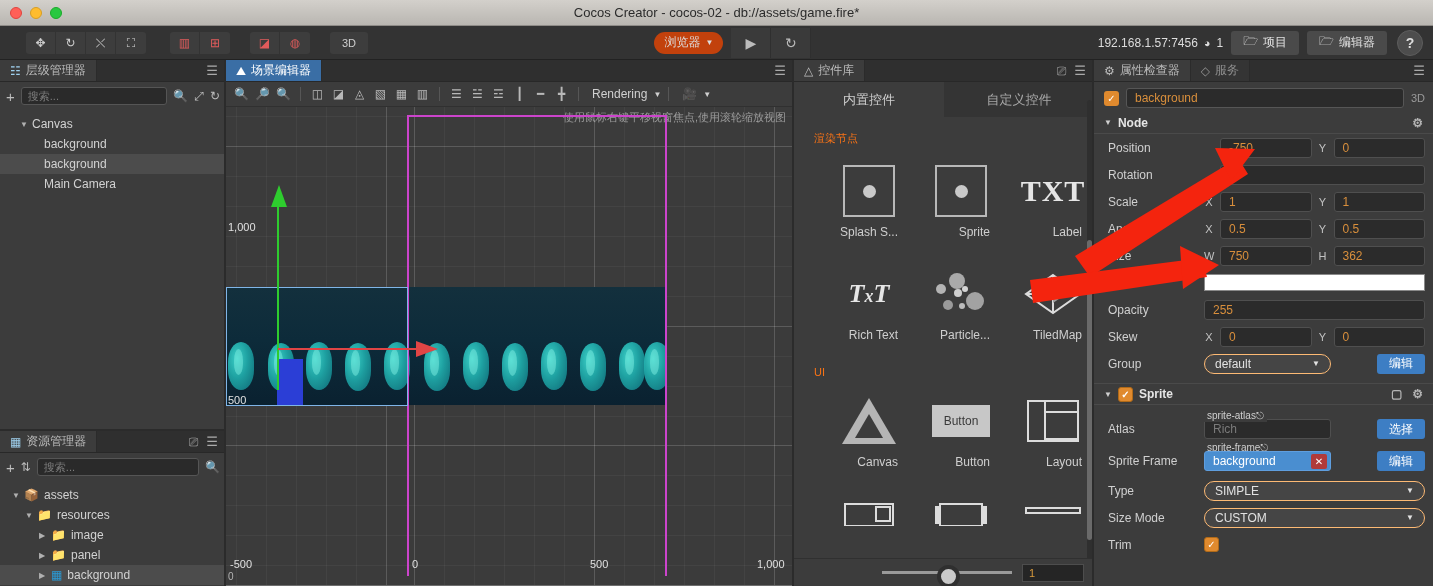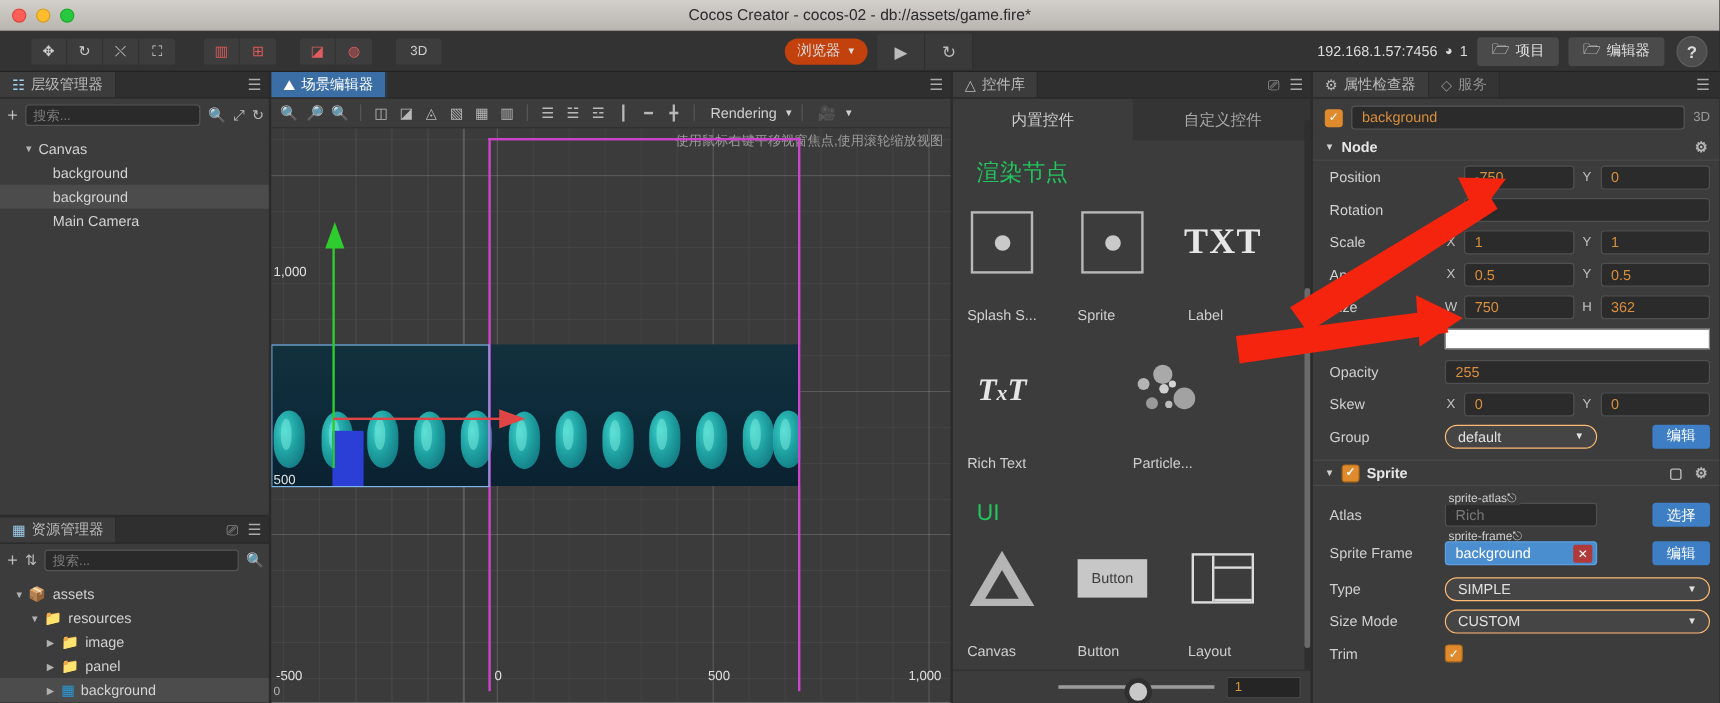--- a/index.html
+++ b/index.html
@@ -143,23 +143,23 @@
     border-radius:5px/13px; background:rgba(140,255,240,0.45);
   }
   .bluebox { position:absolute; background:#2b3ed6; }
 
   
   #widgets { left:794px; top:60px; width:300px; height:526px; background:#3c3c3c; }
   .wtabs { display:flex; height:35px; }
   .wtab { flex:1; display:flex; align-items:center; justify-content:center;
           font-size:13px; color:#cfcfcf; background:#3c3c3c; }
   .wtab.off { background:#343434; color:#a8a8a8; }
-  .wsection { font-size:19px; color:#22c55e; padding:14px 0 0 20px; }
+  .wsection { font-size:11px; color:#f97316; padding:14px 0 0 20px; }
   .wgrid { display:flex; padding:10px 12px 0 12px; }
-  .wcell { flex:1; display:flex; flex-direction:column; align-items:flex-start; gap:25px; }
+  .wcell { flex:1; display:flex; flex-direction:column; align-items:flex-end; gap:5px; }
   .wlabel { font-size:12px; color:#cfcfcf; }
   .wicon { width:58px; height:58px; display:flex; align-items:center; justify-content:center; }
   .sq-ico { width:52px; height:52px; border:2px solid #b8b8b8; position:relative; }
   .sq-ico .c { position:absolute; left:50%; top:50%; width:13px; height:13px;
                margin:-6.5px 0 0 -6.5px; border-radius:50%; background:#c9c9c9; }
   .txt-ico { font-family:"Liberation Serif", serif; font-size:30px; font-weight:bold; color:#e6e6e6; letter-spacing:1px; }
   .rtxt-ico { font-family:"Liberation Serif", serif; font-size:26px; font-style:italic; font-weight:bold; color:#e6e6e6; }
   .tri-ico { width:0; height:0; border-left:27px solid transparent; border-right:27px solid transparent;
              border-bottom:46px solid #b5b5b5; position:relative; }
   .tri-ico::after { content:""; position:absolute; left:-14px; top:16px; width:0; height:0;
@@ -543,20 +543,35 @@
             <circle cx="43" cy="32" r="9" fill="#a2a2a2"></circle>
             <circle cx="9" cy="20" r="5" fill="#b4b4b4"></circle>
             <circle cx="26" cy="24" r="4" fill="#cfcfcf"></circle>
             <circle cx="16" cy="36" r="5" fill="#9a9a9a"></circle>
             <circle cx="33" cy="20" r="3" fill="#d4d4d4"></circle>
             <circle cx="30" cy="37" r="3" fill="#bcbcbc"></circle>
           </svg>
         </div>
         <div class="wlabel">Particle...</div>
       </div>
+      <div class="wcell">
+        <div class="wicon">
+          <svg width="58" height="42" viewBox="0 0 58 42">
+            <g stroke="#dcdcdc" stroke-width="2" fill="none">
+              <path d="M29 2 L56 21 L29 40 L2 21 Z"></path>
+              <path d="M29 2 L29 40"></path>
+                <path d="M2 21 L56 21"></path>
+            </g>
+            <path d="M29 6 L43 16 L29 26 L15 16 Z" fill="#8d8d8d" opacity="0"></path>
+            <path d="M16 21 L29 12 L29 21 Z" fill="#9e9e9e"></path>
+            <path d="M29 21 L42 21 L29 30 Z" fill="#9e9e9e"></path>
+          </svg>
+        </div>
+        <div class="wlabel">TiledMap</div>
+      </div>
     </div>
 
     <div class="wsection" style="padding-top:24px;">UI</div>
 
     <div class="wgrid" style="padding-top:14px;">
       <div class="wcell">
         <div class="wicon">
             <div class="tri-ico"></div>
           </div>
         <div class="wlabel">Canvas</div>

